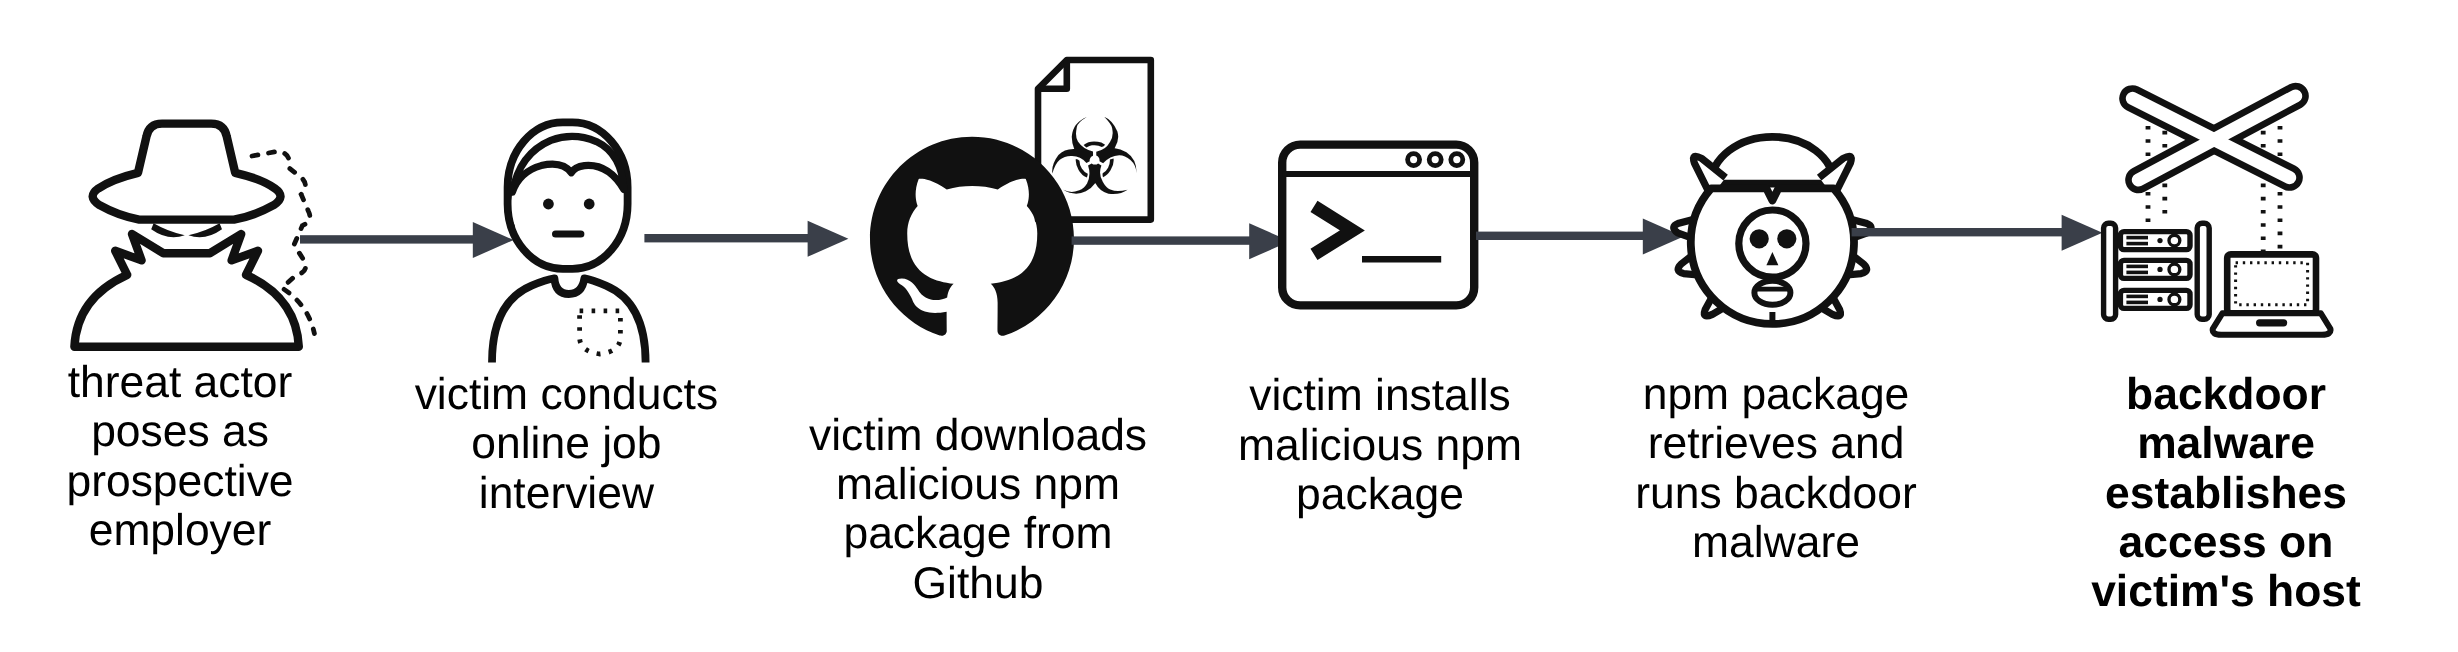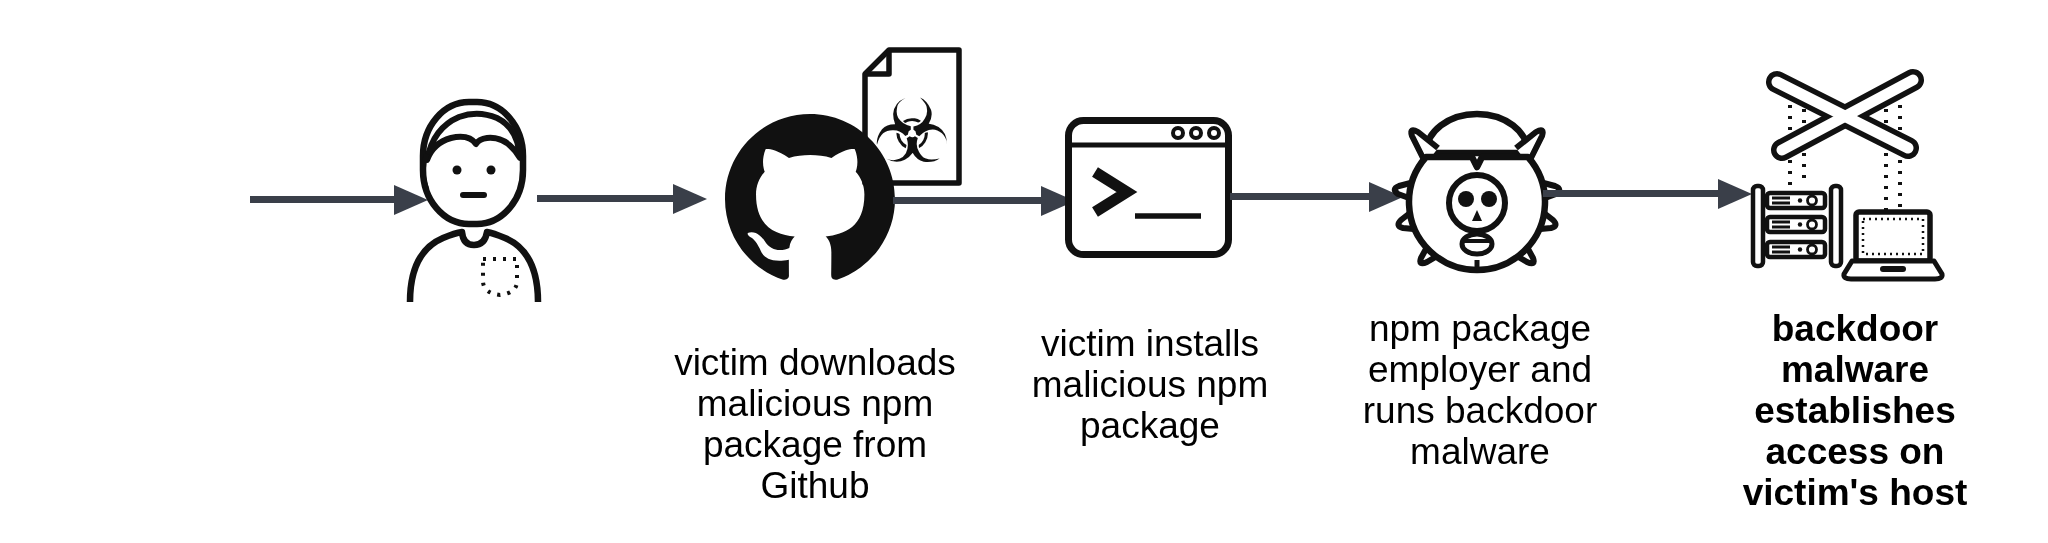--- a/index.html
+++ b/index.html
@@ -38,39 +38,57 @@
     border-top:15px solid transparent;
     border-bottom:15px solid transparent;
     border-left:34px solid var(--arrow);
   }
 </style>
 </head>
 <body>
 
 <div class="canvas">
 
+  <div class="stage" style="left:0;width:330px;">
+    <div class="icon" style="left:48px;top:86px;width:215px;height:210px;">
+      <svg viewBox="0 0 215 210" width="215" height="210">
+        <path d="M162 44 L184 40 Q195 42 193 54 L203 62 Q210 68 203 76 L209 90 Q213 98 204 102 L197 118 L206 132 Q209 141 199 143 L187 154 Q209 168 214 192" fill="none" stroke="#111" stroke-width="4" stroke-dasharray="5 9" stroke-linecap="round"></path>
+        <path d="M14 203 Q16 162 58 143 L48 123 L70 131 L62 109 L88 125 L127 125 L153 109 L145 131 L167 123 L157 143 Q199 162 201 203 Z" fill="#fff" stroke="#111" stroke-width="7" stroke-linejoin="round"></path>
+        <path d="M67 58 L74 28 Q76 17 87 17 L128 17 Q139 17 141 28 L148 58 Q170 63 181 71 Q191 78 180 85 Q164 94 147 97 L68 97 Q51 94 35 85 Q24 78 34 71 Q46 63 67 58 Z" fill="#fff" stroke="#111" stroke-width="7" stroke-linejoin="round"></path>
+        <path d="M78 105 Q92 115 106 110 Q92 107 80 100 Z" fill="#111"></path>
+        <path d="M137 105 Q123 115 109 110 Q123 107 135 100 Z" fill="#111"></path>
+      </svg>
+    </div>
+    <div class="label" style="left:-20px;top:298px;">threat actor
+poses as
+prospective
+employer</div>
+  </div>
 
   <div class="arrow" style="left:250px;top:185px;width:178px;">
     <span class="shaft"></span>
       <span class="head"></span>
   </div>
 
   <div class="stage" style="left:330px;width:290px;">
     <div class="icon" style="left:73px;top:92px;width:142px;height:210px;">
       <svg viewBox="0 0 142 210" width="142" height="210">
         <rect x="20" y="10" width="100" height="122" rx="46" ry="54" fill="#fff" stroke="#111" stroke-width="6.5"></rect>
         <path d="M24 68 Q30 36 56 25 Q75 18 94 26 Q115 36 117 66 Q104 44 84 46 Q76 47 73 52 Q66 42 48 46 Q30 51 24 68 Z" fill="#fff" stroke="#111" stroke-width="6" stroke-linejoin="round"></path>
         <path d="M24 62 Q16 80 24 98" fill="none" stroke="#111" stroke-width="5"></path>
         <circle cx="54" cy="78" r="4.5" fill="#111"></circle>
         <circle cx="88" cy="78" r="4.5" fill="#111"></circle>
         <rect x="57" y="100" width="27" height="6" rx="3" fill="#111"></rect>
         <path d="M7 210 Q7 160 40 146 Q52 141 59 140 Q60 153 71 153 Q82 153 84 140 Q90 141 102 146 Q135 160 135 210" fill="#fff" stroke="#111" stroke-width="6.5" stroke-linejoin="round"></path>
         <path d="M80 167 L114 167 L114 189 Q114 201 97 203 Q80 201 80 189 Z" fill="none" stroke="#111" stroke-width="4" stroke-dasharray="3 7"></path>
       </svg>
     </div>
+    <div class="label" style="left:-28px;top:308px;">victim conducts
+online job
+interview</div>
   </div>
 
   <div class="arrow" style="left:537px;top:184px;width:170px;">
     <span class="shaft"></span>
       <span class="head"></span>
   </div>
 
   <div class="stage" style="left:620px;width:390px;">
     <div class="icon" style="left:238px;top:44px;width:108px;height:145px;">
       <svg viewBox="0 0 108 145" width="108" height="145">
@@ -100,21 +118,21 @@
       <svg viewBox="0 0 170 145" width="170" height="145">
         <rect x="4.5" y="4.5" width="160" height="134" rx="15" fill="#fff" stroke="#111" stroke-width="7"></rect>
         <line x1="5" y1="29" x2="164" y2="29" stroke="#111" stroke-width="5"></line>
         <circle cx="114" cy="17" r="5" fill="none" stroke="#111" stroke-width="4"></circle>
         <circle cx="132" cy="17" r="5" fill="none" stroke="#111" stroke-width="4"></circle>
         <circle cx="150" cy="17" r="5" fill="none" stroke="#111" stroke-width="4"></circle>
         <path d="M31 56 L63 76 L31 96" fill="none" stroke="#111" stroke-width="11"></path>
         <line x1="71" y1="100" x2="137" y2="100" stroke="#111" stroke-width="5.5"></line>
       </svg>
     </div>
-    <div class="label" style="left:-30px;top:323px;text-align:center;">victim installs
+    <div class="label" style="left:-30px;top:309px;text-align:center;">victim installs
 malicious npm
 package</div>
   </div>
 
   <div class="arrow" style="left:1230px;top:182px;width:173px;">
     <span class="shaft"></span>
       <span class="head"></span>
   </div>
 
   <div class="stage" style="left:1300px;width:360px;">
@@ -133,21 +151,21 @@
         <line x1="85" y1="160" x2="85" y2="170" stroke="#111" stroke-width="5"></line>
         <circle cx="85" cy="103" r="28" fill="#fff" stroke="#111" stroke-width="6"></circle>
         <circle cx="74" cy="99" r="8" fill="#111"></circle>
         <circle cx="97" cy="99" r="8" fill="#111"></circle>
         <path d="M85 110 L80 121 L90 121 Z" fill="#111"></path>
         <ellipse cx="85" cy="144" rx="15" ry="10" fill="#fff" stroke="#111" stroke-width="5"></ellipse>
         <line x1="72" y1="141" x2="98" y2="141" stroke="#111" stroke-width="4"></line>
       </svg>
     </div>
     <div class="label" style="left:10px;top:308px;">npm package
-employer and
+retrieves and
 runs backdoor
 malware</div>
   </div>
 
   <div class="arrow" style="left:1543px;top:179px;width:209px;">
     <span class="shaft"></span>
       <span class="head"></span>
   </div>
 
   <div class="stage" style="left:1660px;width:388px;">

